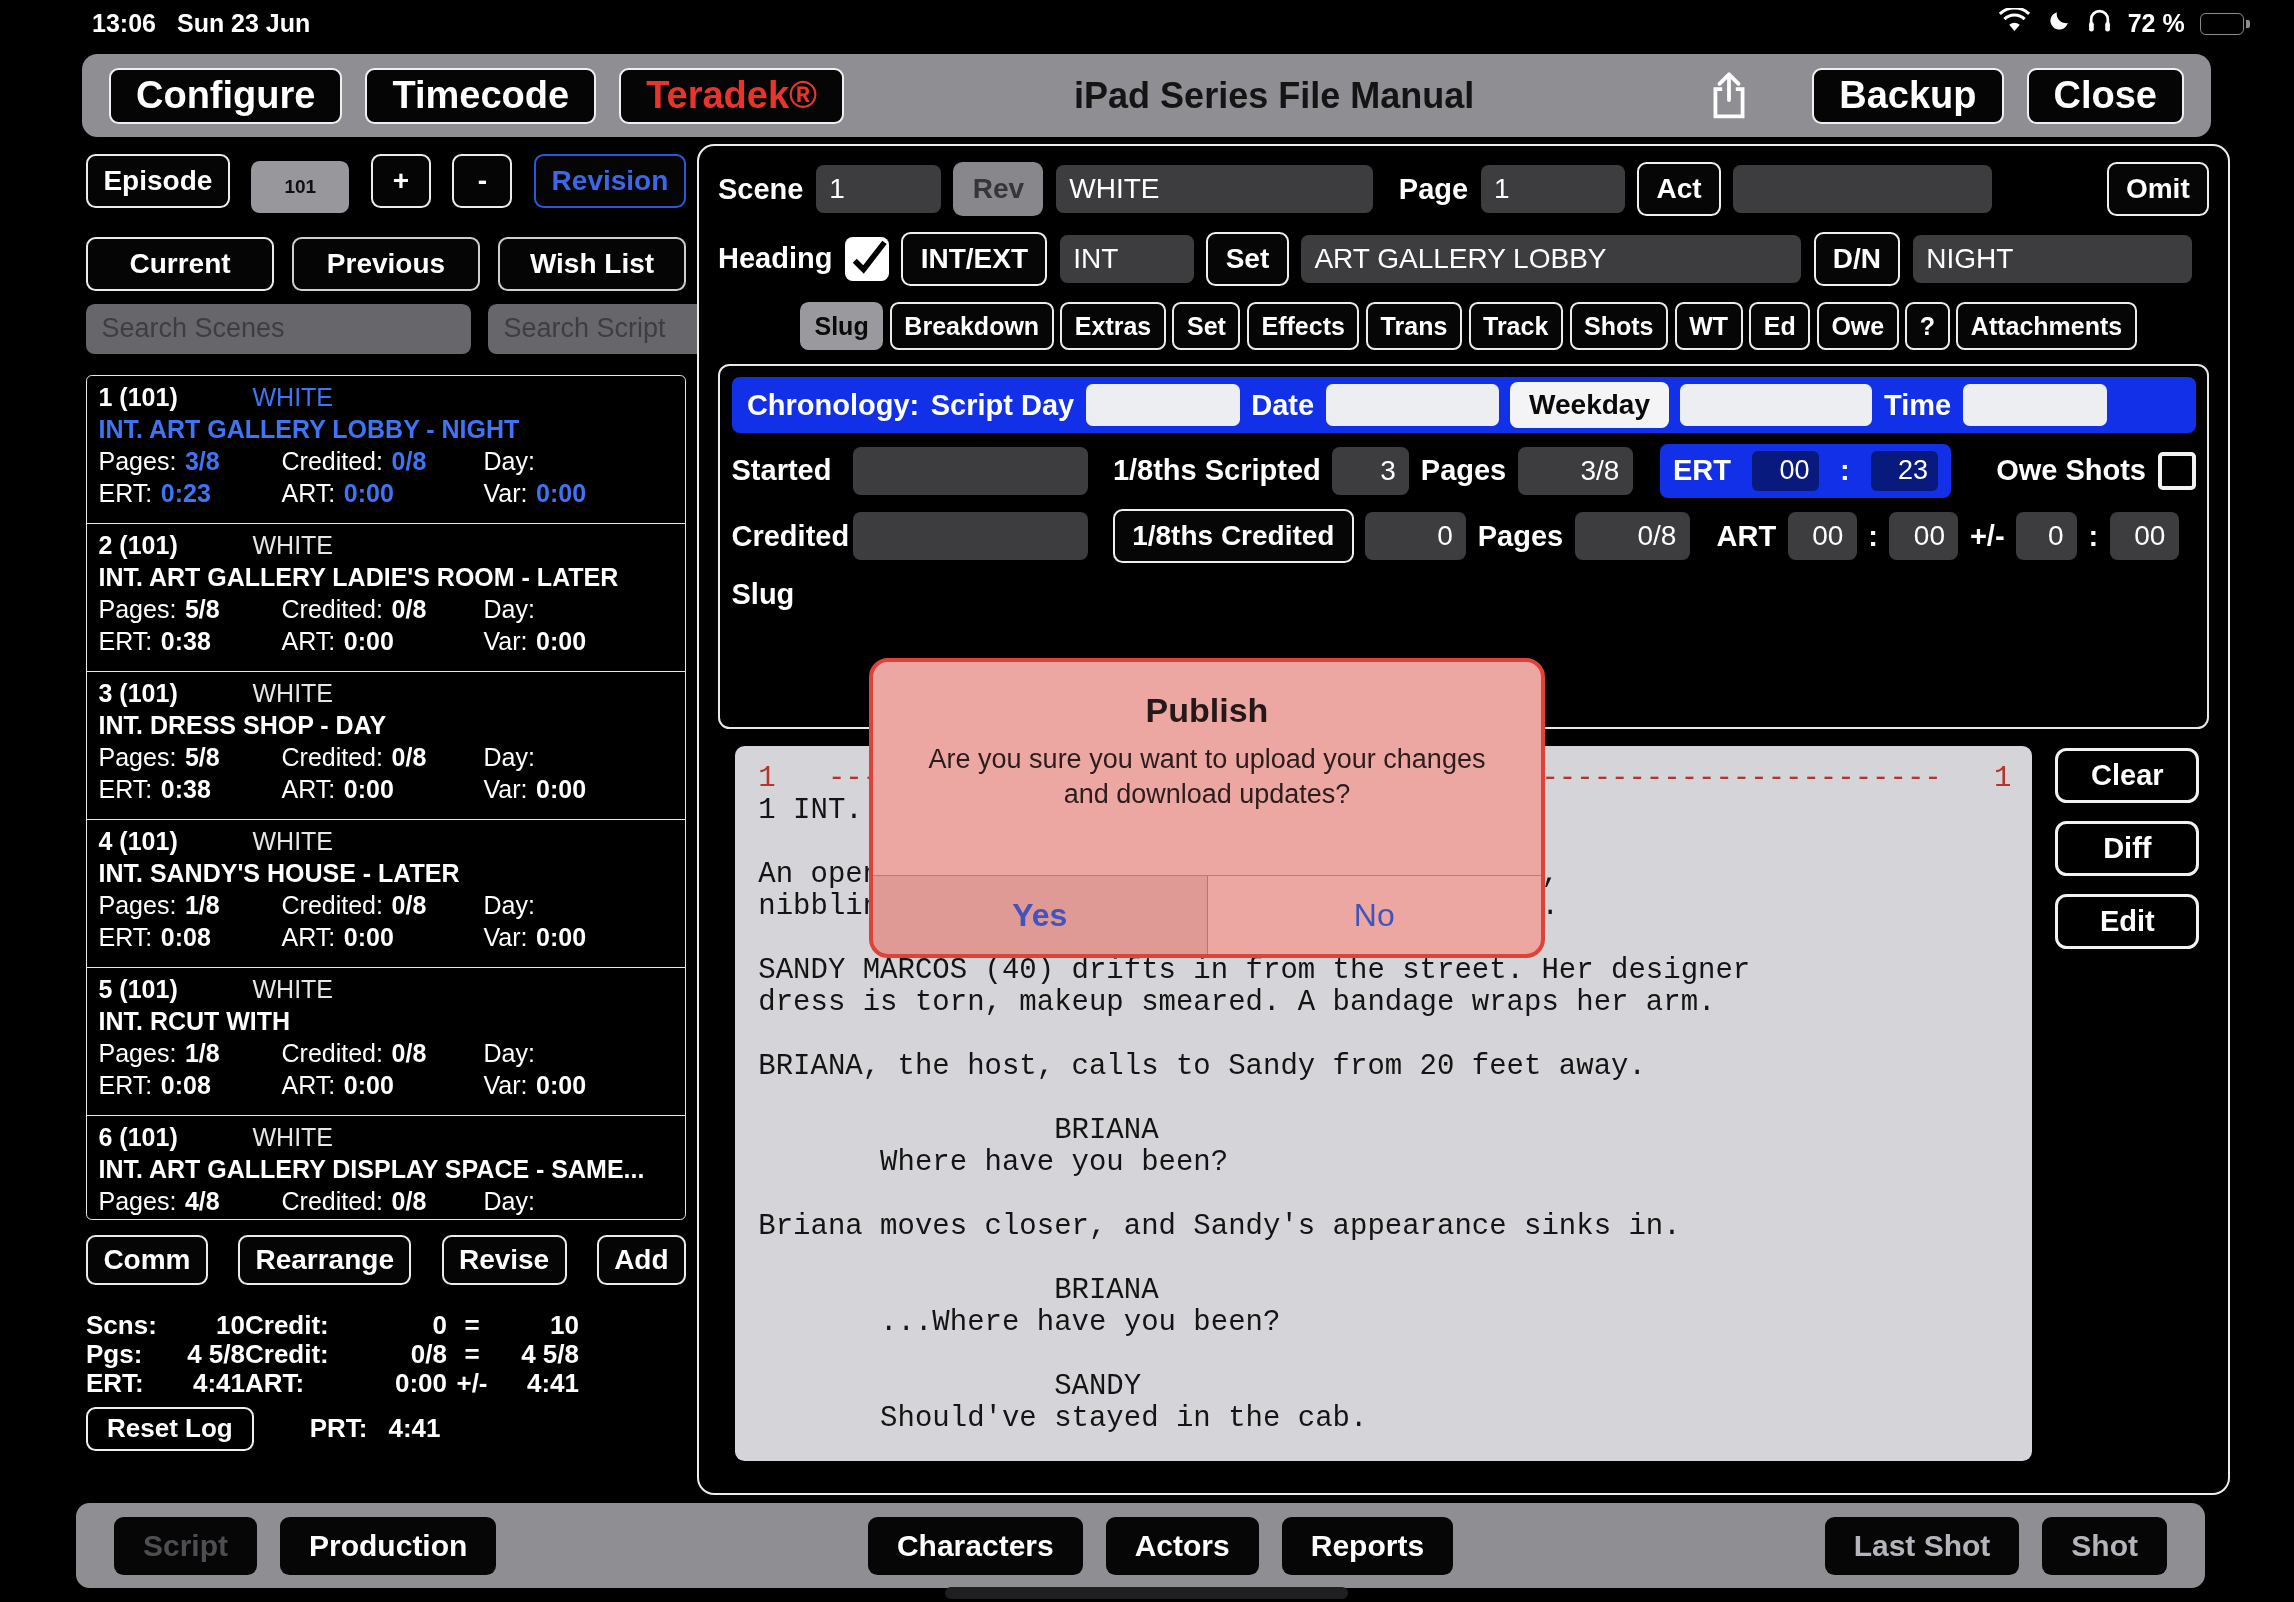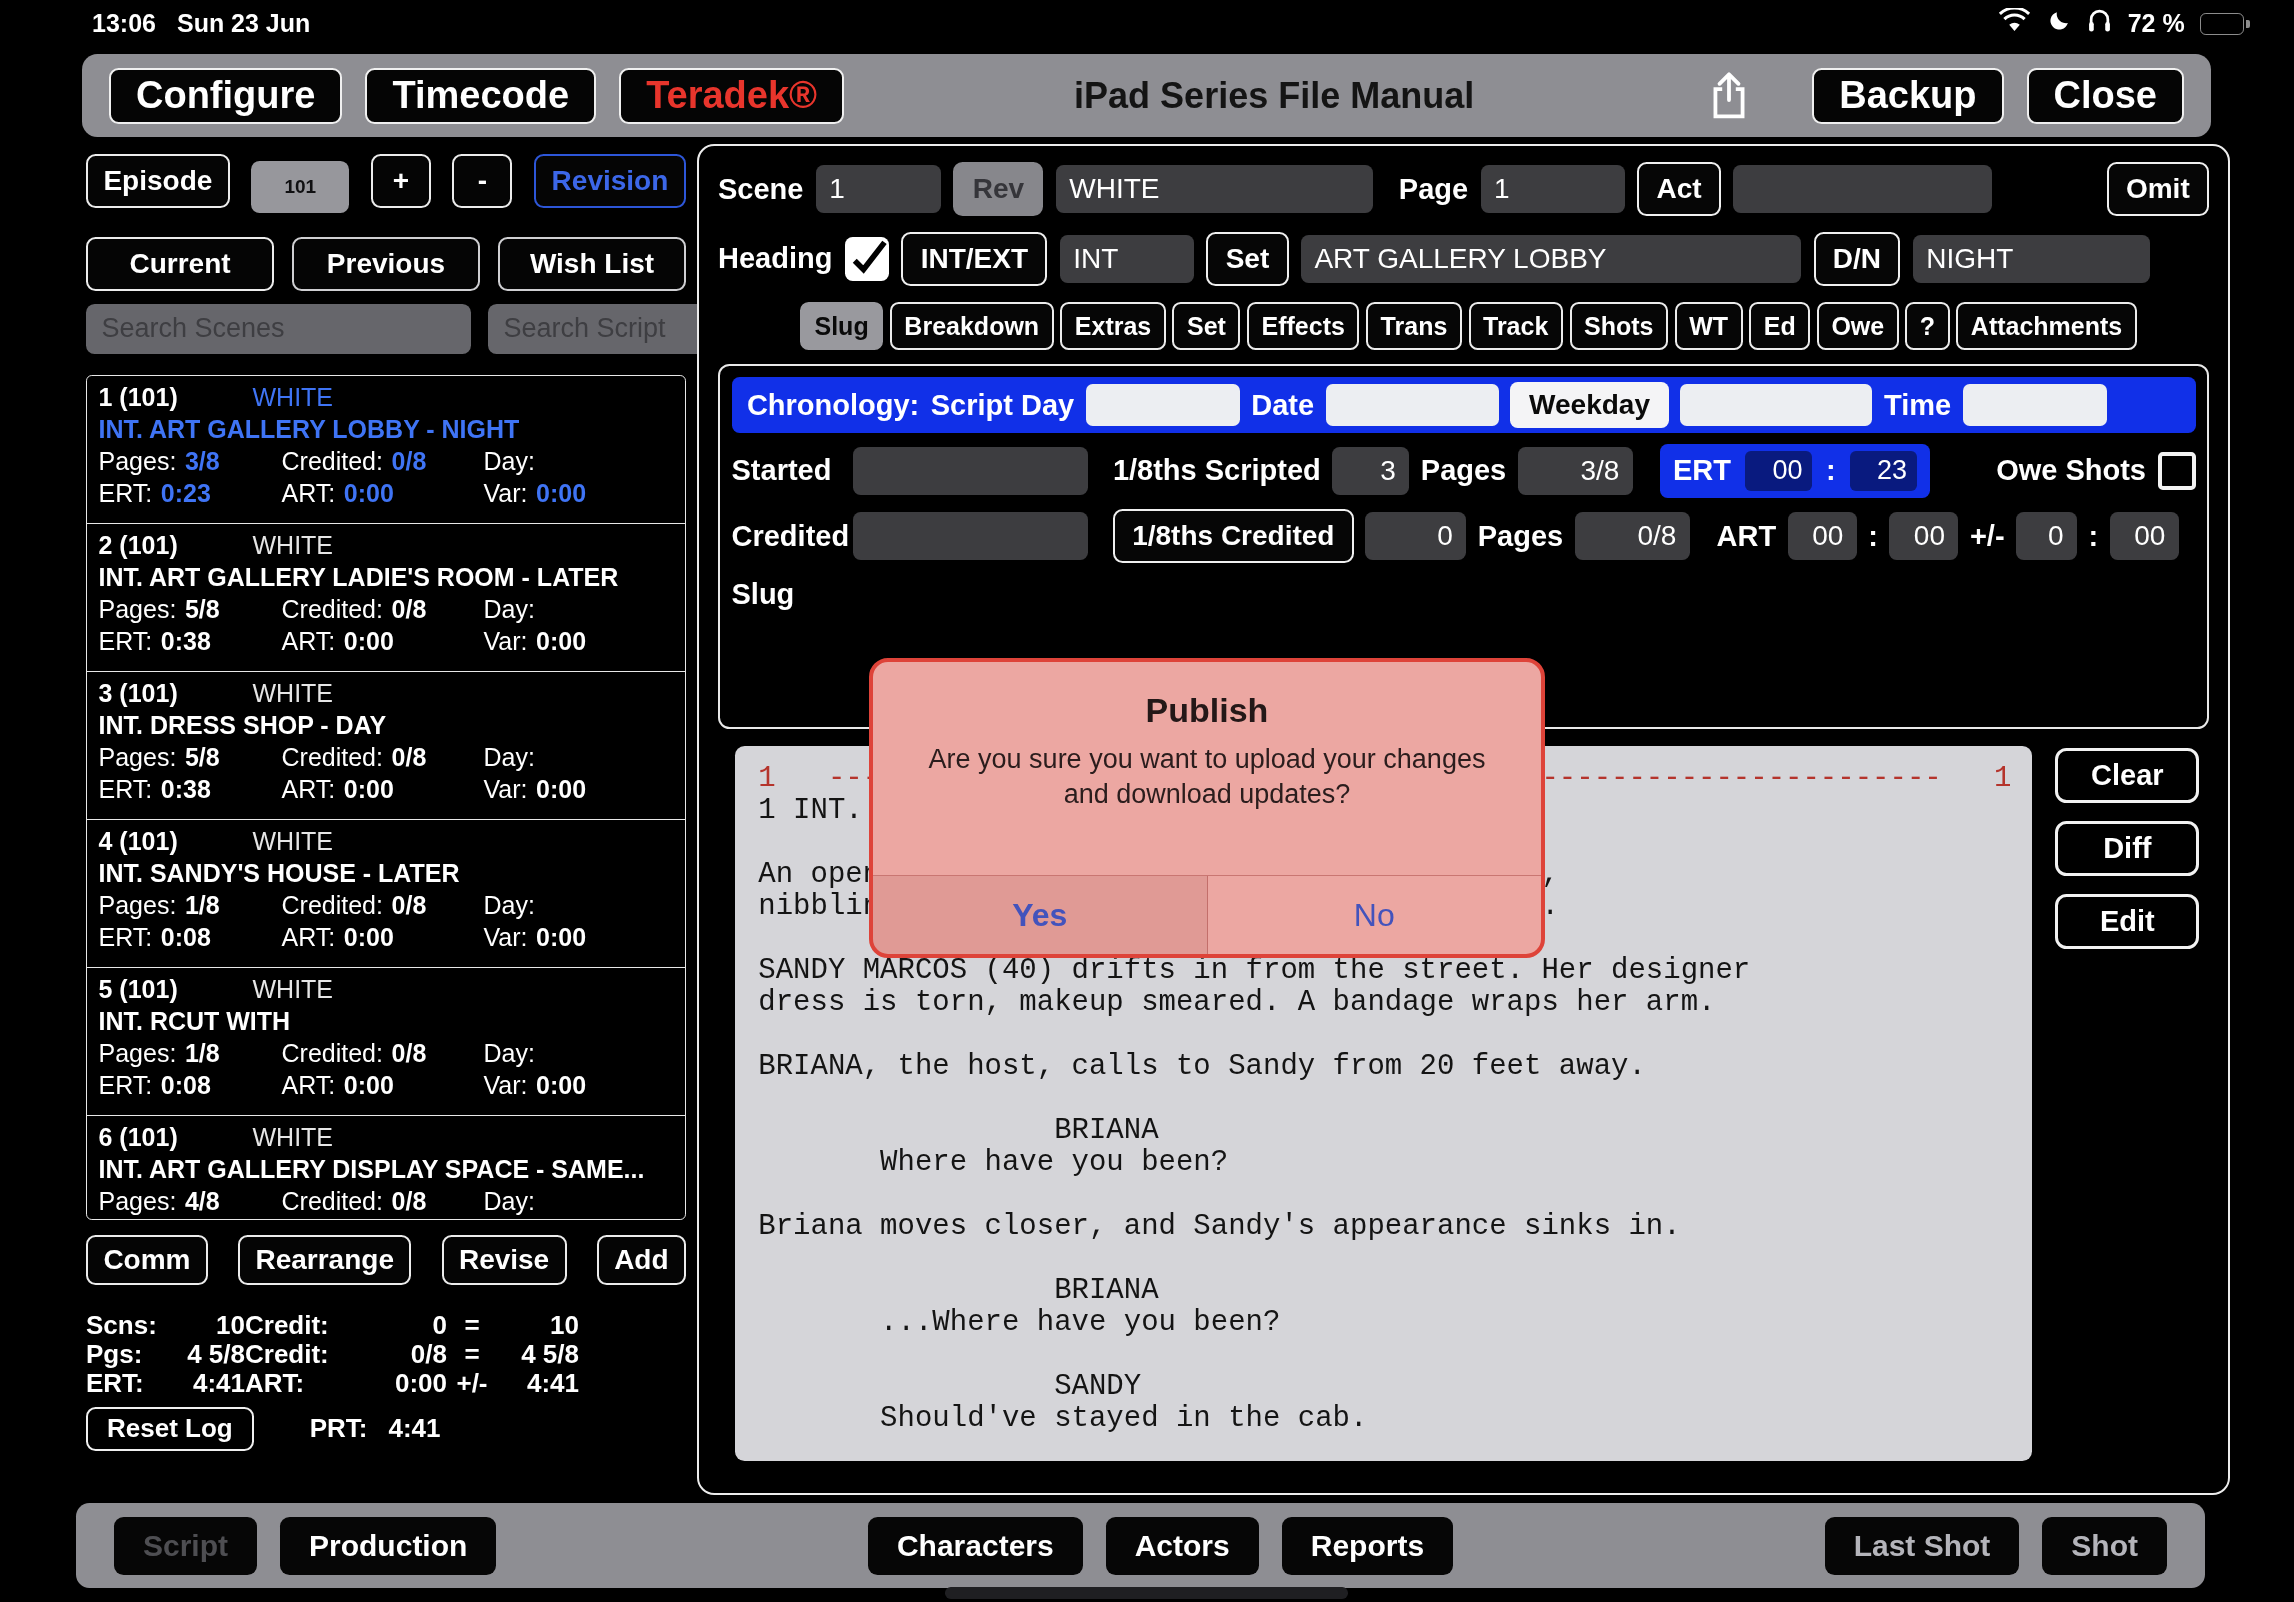--- a/index.html
+++ b/index.html
@@ -94,21 +94,21 @@
   .tab.selected { background:#99999e; color:#0a0a0a; border-color:#99999e; }
 
   .info-box { margin-top:13.4px; border:2.4px solid #e8e8e8; border-radius:11.5px; height:365px; padding:11.5px; }
   .chrono-bar { background:#1130e8; border-radius:7.7px; height:56px; display:flex; align-items:center;
                 gap:11.5px; padding:0 15.4px; font-weight:bold; font-size:29px; }
   .bfield { background:#eceef2; border-radius:6.7px; height:42px; }
   .weekday-btn { background:#f4f4f6; color:#0a0a0a; border-radius:7.7px; height:46px; padding:0 19px;
                  display:flex; align-items:center; font-weight:bold; font-size:28px; }
   .ib-row { display:flex; align-items:center; gap:11.5px; height:56px; margin-top:9.6px; }
   .ert-group { background:#1130e8; border-radius:7.7px; height:54px; display:flex; align-items:center;
-               gap:14px; padding:0 13.4px; font-weight:bold; font-size:29px; }
+               gap:21px; padding:0 13.4px; font-weight:bold; font-size:29px; }
   .ert-field { background:rgba(0,0,0,.45); width:67px; height:40px; border-radius:5.8px; display:flex;
                align-items:center; justify-content:flex-end; padding:0 9.6px; font-weight:normal; font-size:27px; }
   .owe-box { width:38px; height:38px; border:4.8px solid #f2f2f2; background:#000; border-radius:4.8px; }
   .slug-row { display:flex; align-items:flex-start; gap:11.5px; margin-top:13.4px; }
   .slug-area { flex:1; height:125px; background:#000; border-radius:5.8px; }
 
   .script-wrap { display:flex; margin:17.3px 0 0 17.3px; gap:23px; }
   .script-area { width:1297px; height:715px; background:#d5d5d9; border-radius:9.6px;
                  padding:17.3px 23px; overflow:hidden; }
   .script-line { font-family:"Liberation Mono", monospace; font-size:29px; line-height:32px;
@@ -490,21 +490,21 @@
       <div class="cb">
         <svg width="42" height="42" viewBox="0 0 24 24" style="overflow:visible;">
           <path d="M5 13 l5 5 L22 2.5" stroke="#000" stroke-width="3.2" fill="none"></path>
         </svg>
       </div>
       <div class="btn">INT/EXT</div>
       <div class="field" style="width:134px;">INT</div>
       <div class="btn">Set</div>
       <div class="field" style="width:500px;">ART GALLERY LOBBY</div>
       <div class="btn">D/N</div>
-      <div class="field" style="width:237px;">NIGHT</div>
+      <div class="field" style="width:279px;">NIGHT</div>
     </div>
 
     <div class="tab-row">
       <div class="tab selected">Slug</div>
       <div class="tab">Breakdown</div>
       <div class="tab">Extras</div>
       <div class="tab">Set</div>
       <div class="tab">Effects</div>
       <div class="tab">Trans</div>
       <div class="tab">Track</div>

